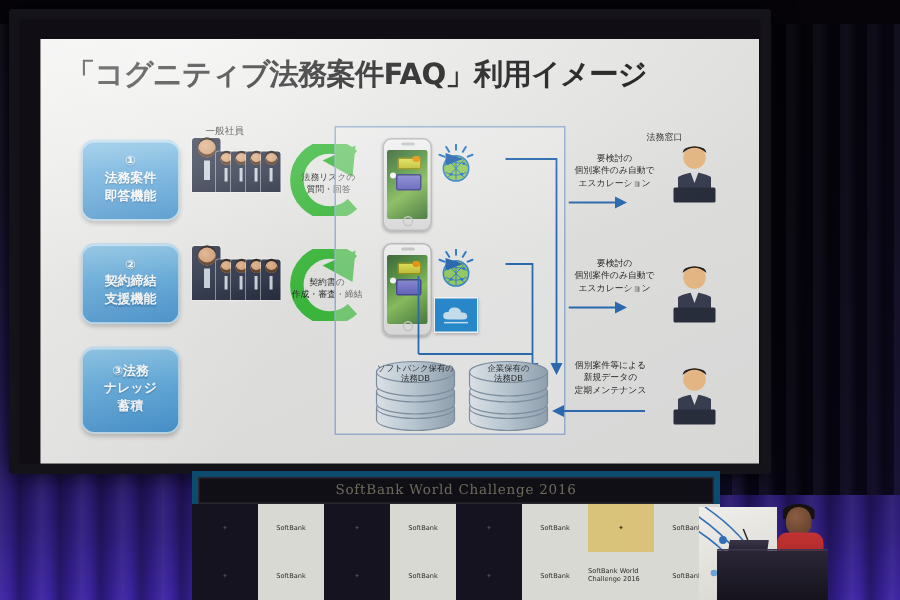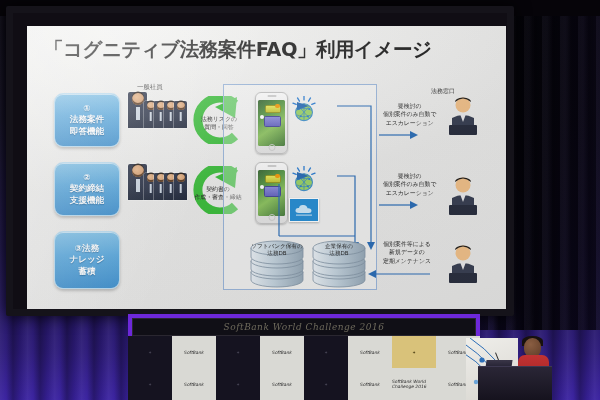--- a/index.html
+++ b/index.html
@@ -97,21 +97,21 @@
   .db-label{position:absolute;top:5px;left:0;width:56px;text-align:center;font-size:5.6px;
     line-height:1.3;color:#2a2a2a;z-index:3;}
 
   
   .esc-text{position:absolute;font-size:5.9px;line-height:1.42;color:#2b2b2b;text-align:center;white-space:nowrap;}
   .r-label{position:absolute;font-size:6px;color:#333;white-space:nowrap;}
   .officer{position:absolute;width:36px;height:40px;}
 
   
   .backdrop{position:absolute;left:128px;top:314px;width:352px;height:86px;
-    background:#6d28d9;overflow:hidden;font-style:italic;}
+    background:#0c4a6e;overflow:hidden;}
   .bd-bar{position:absolute;left:4px;top:4px;right:4px;height:16px;
     background:#100f16;border:.8px solid #2a2730;display:flex;align-items:center;justify-content:center;}
   .bd-title{font-size:9px;color:#6e6a5c;letter-spacing:.5px;font-family:"DejaVu Serif","Liberation Serif",serif;}
   .logo-grid{position:absolute;left:0;top:22px;width:352px;height:64px;
     display:grid;grid-template-columns:repeat(8,44px);grid-auto-rows:32px;}
   .cell{display:flex;align-items:center;justify-content:center;font-size:4.4px;color:#6a6a6a;
     box-sizing:border-box;}
   .cell.light{background:#d9d9d4;color:#2b2b2b;}
   .cell.dark{background:#151320;color:#4a4858;}
   .cell.gold{background:#d9c27a;color:#4a3d12;}

